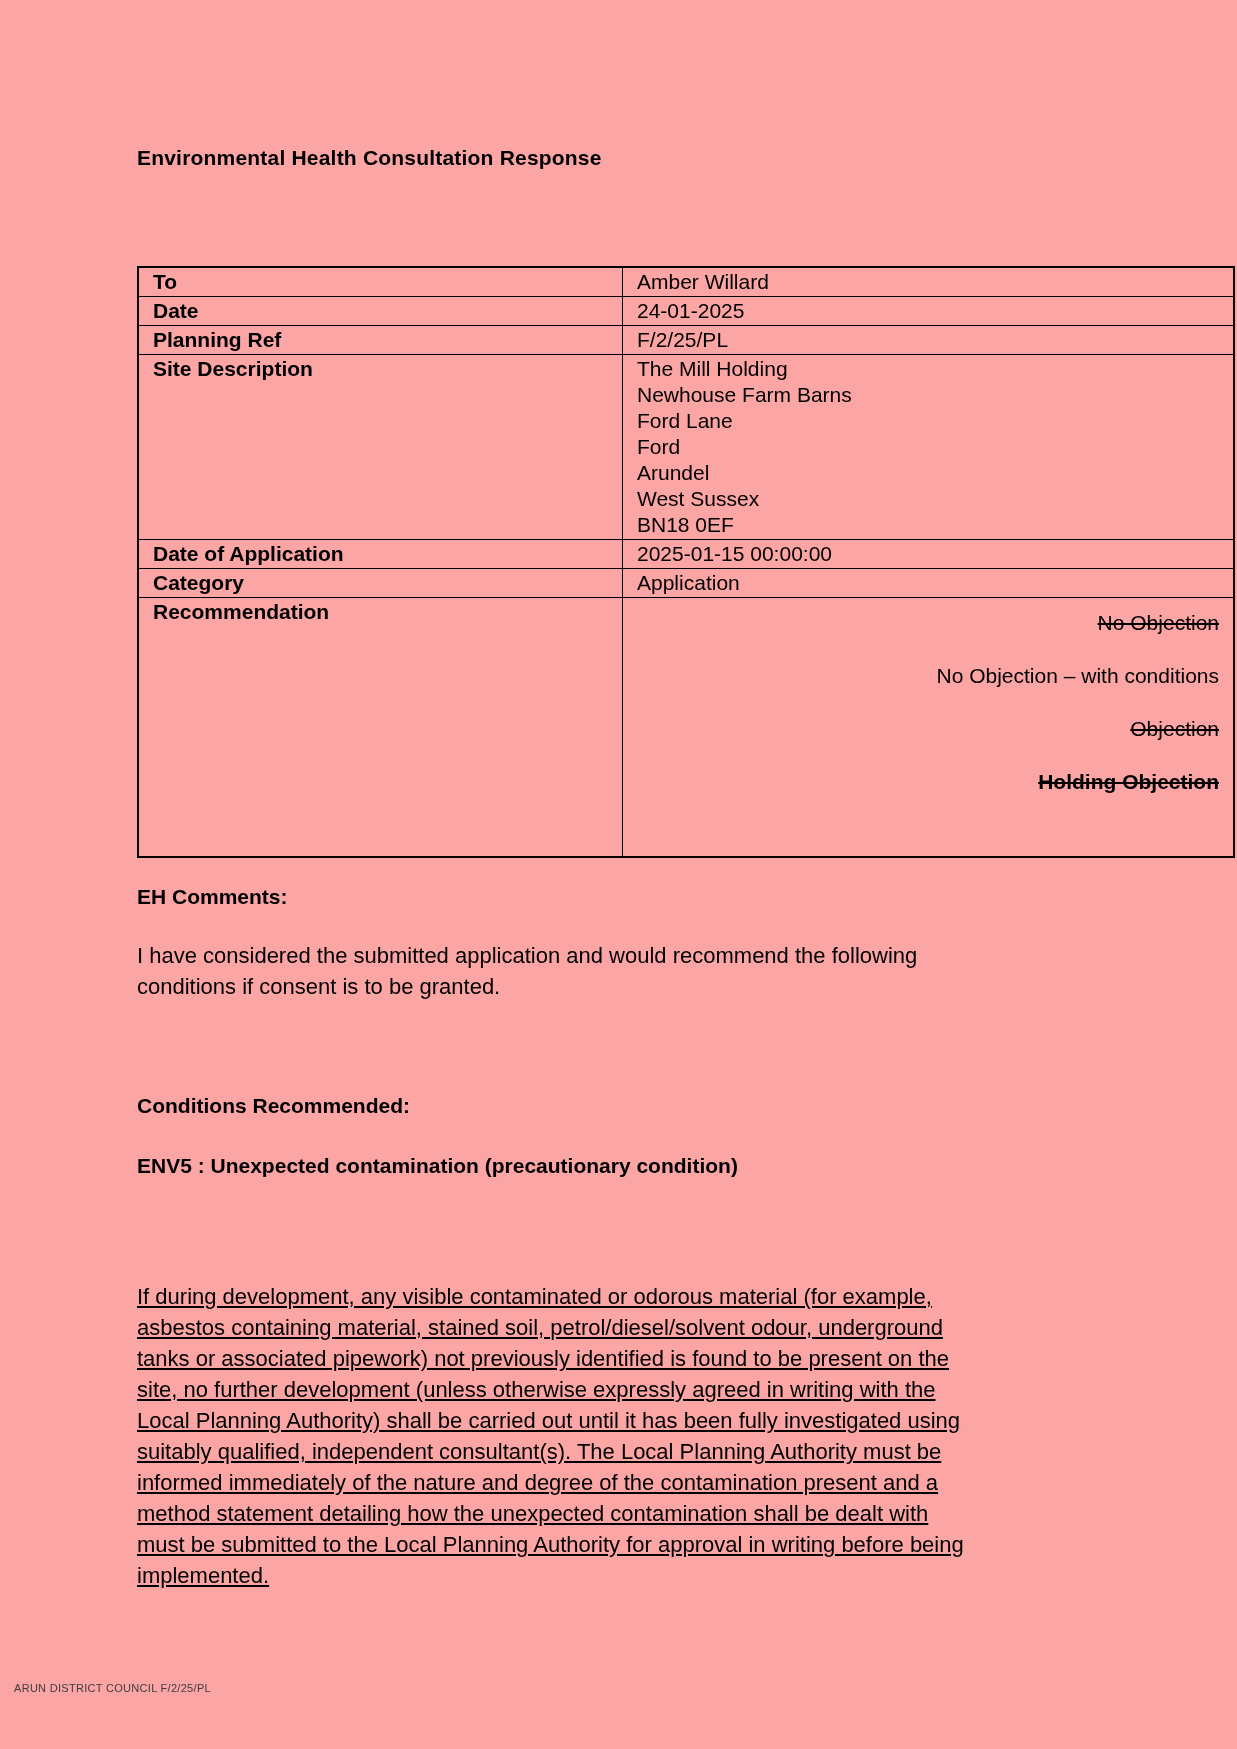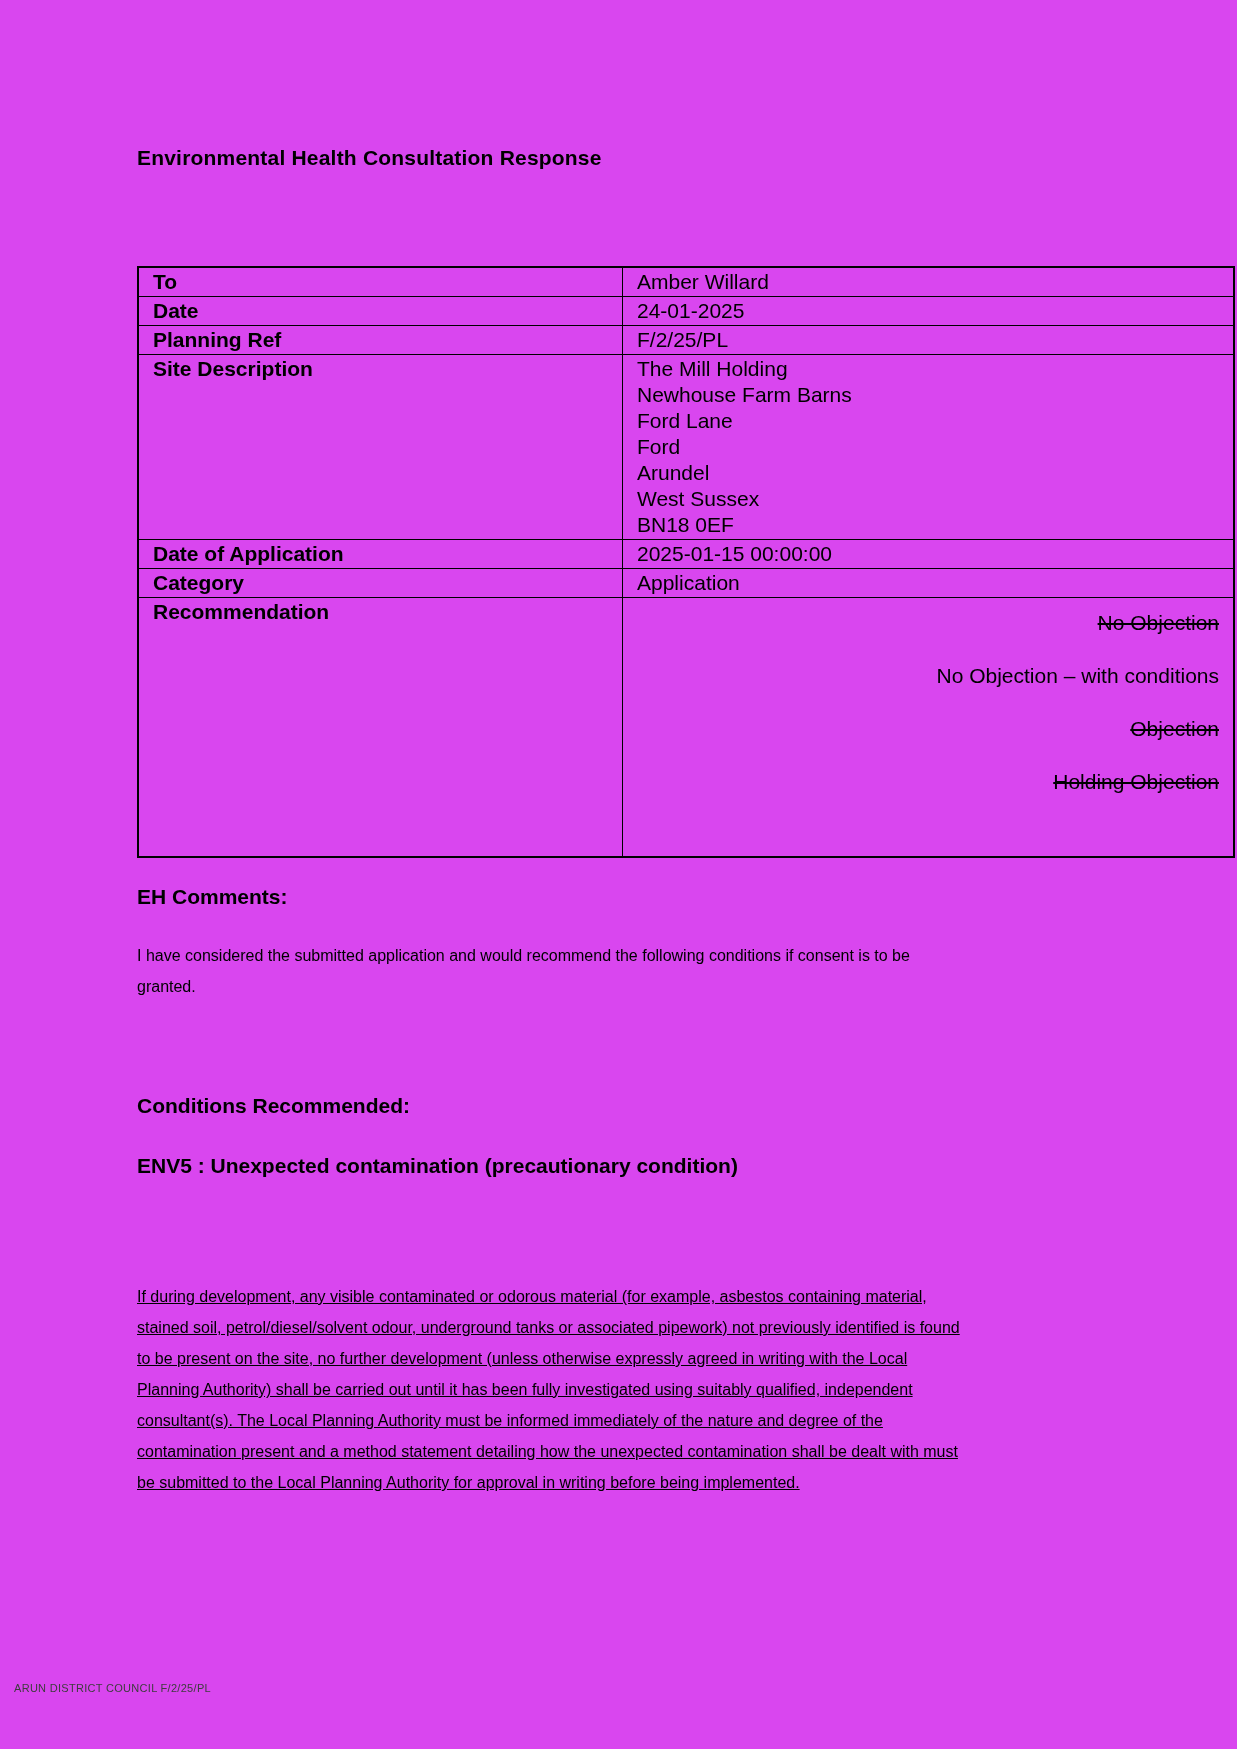--- a/index.html
+++ b/index.html
@@ -4,21 +4,21 @@
 <style>
   html, body {
     margin: 0;
     padding: 0;
     background: #ffffff;
   }
   .page {
     position: relative;
     width: 1237px;
     height: 1749px;
-    background: #d946ef;
+    background: #fca5a5;
     color: #000000;
     font-family: "Liberation Sans", sans-serif;
     overflow: hidden;
   }
   .title {
     position: absolute;
     left: 137px;
     top: 146px;
     margin: 0;
     font-size: 21px;
@@ -48,38 +48,38 @@
   .value-cell div { line-height: 26px; }
   .options-cell {
     padding-top: 12px !important;
     padding-bottom: 45px !important;
     text-align: right;
   }
   .options-cell .option {
     margin: 0 0 27px 0;
     line-height: 26px;
   }
-  .options-cell .option:last-child { margin-bottom: 16px; }
+  .options-cell .option:last-child { margin-bottom: 16px; font-weight: bold; }
   .struck { text-decoration: line-through; }
   .heading {
     position: absolute;
     left: 137px;
     margin: 0;
     font-size: 21px;
     font-weight: bold;
   }
   .heading-eh    { top: 885px; }
   .heading-cond  { top: 1094px; }
   .heading-env5  { top: 1154px; }
   .body-text {
     position: absolute;
     left: 137px;
     width: 833px;
     margin: 0;
-    font-size: 16px;
+    font-size: 22px;
     line-height: 31px;
     font-weight: normal;
   }
   .eh-body   { top: 940px; }
   .env5-body { top: 1281px; text-decoration: underline; }
   .footer {
     position: absolute;
     left: 14px;
     top: 1682px;
     font-size: 11px;

